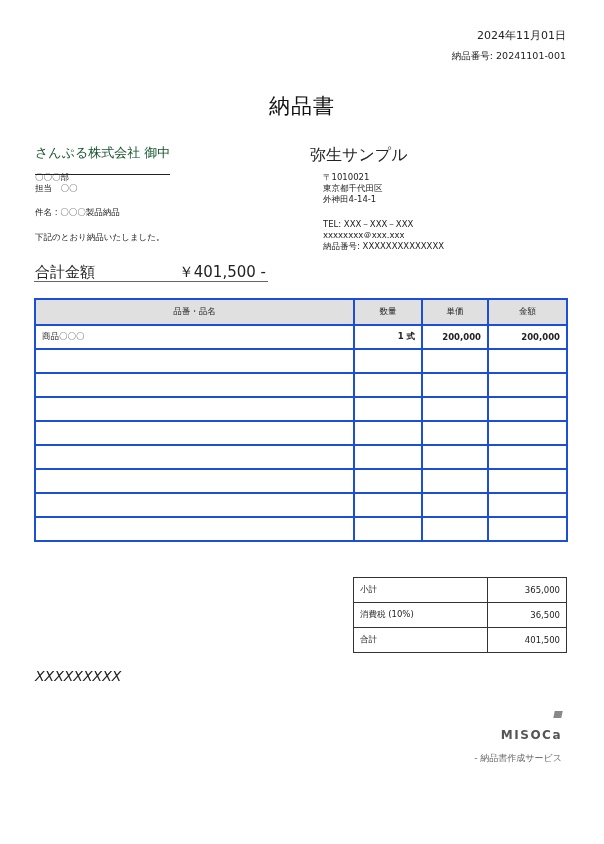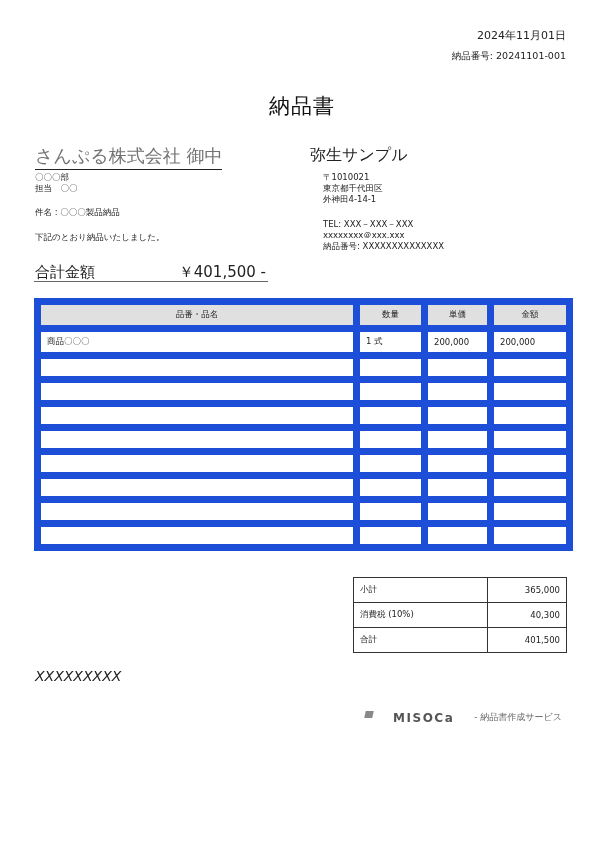--- a/index.html
+++ b/index.html
@@ -2,42 +2,42 @@
 <html><head>
 <meta charset="utf-8">
 <style>
   html, body { margin:0; padding:0; background:#ffffff; }
   body { width:604px; height:844px; position:relative; overflow:hidden;
          font-family:"DejaVu Sans", "Liberation Sans", sans-serif; color:#222; }
   .abs { position:absolute; }
   .date { right:38px; top:28px; font-size:11px; text-align:right; }
   .docno { right:38px; top:50px; font-size:9.5px; text-align:right; }
   .title { left:0; width:604px; top:92px; text-align:center; font-size:21px; letter-spacing:1px; color:#111; }
-  .client { left:35px; top:144px; font-size:18px; border-bottom:1px solid #222; padding-bottom:1px; color:#737373; }
+  .client { left:35px; top:144px; font-size:13px; border-bottom:1px solid #222; padding-bottom:12px; color:#14532d; }
   .small { font-size:8.5px; line-height:11px; }
   .dept { left:35px; top:172px; }
   .subject { left:35px; top:207px; }
   .note { left:35px; top:232px; }
   .total-box { left:34px; top:262px; width:234px; height:19px; border-bottom:1.5px solid #666; font-size:15px; }
   .total-box .label { position:absolute; left:1px; top:1px; }
   .total-box .value { position:absolute; right:2px; top:1px; }
   .company { left:310px; top:145px; font-size:16px; }
   .addr { left:323px; top:172px; }
   .contact { left:323px; top:219px; }
   table.items { position:absolute; left:34px; top:298px; border-collapse:collapse; font-size:8.5px; }
-  table.items th, table.items td { border:7px solid #1d4ed8; height:24px; padding:4px 6px; box-sizing:border-box; }
+  table.items th, table.items td { border:2px solid #1d4ed8; height:24px; padding:4px 6px; box-sizing:border-box; }
   table.items th { background:#e0e0e0; font-weight:normal; text-align:center; height:26px; }
-  table.items td.num { text-align:left; }
+  table.items td.num { text-align:right;font-weight:bold; }
   .c1 { width:319px; } .c2 { width:68px; } .c3 { width:66px; } .c4 { width:79px; }
   table.summary { position:absolute; left:353px; top:577px; border-collapse:collapse; font-size:8.5px; }
   table.summary td { border:1px solid #333; height:25px; padding:0 6px; box-sizing:border-box; }
   table.summary td.lbl { width:134px; }
   table.summary td.val { width:79px; text-align:right; }
   .footer-x { left:35px; top:668px; font-size:14px;font-style:italic; }
-  .brand { right:42px; top:711px; font-size:9px; color:#666; display:flex; align-items:flex-start; gap:20px; }
+  .brand { right:42px; top:711px; font-size:9px; color:#666; display:flex; align-items:flex-end; gap:10px;flex-direction:column; }
   .brand .logo-mark { width:8px; height:7px; background:#888; transform:skewX(-12deg); display:inline-block; }
   .brand .logo-text { font-size:12px; letter-spacing:1.5px; color:#555; font-weight:bold; }
 </style>
 </head>
 <body>
 
 <div class="abs date">2024年11月01日</div>
 <div class="abs docno">納品番号: 20241101-001</div>
 <div class="abs title">納品書</div>
 
@@ -133,21 +133,21 @@
 </table>
 
 <table class="summary">
   <tbody>
       <tr>
     <td class="lbl">小計</td>
     <td class="val">365,000</td>
   </tr>
   <tr>
     <td class="lbl">消費税 (10%)</td>
-    <td class="val">40,300</td>
+    <td class="val">36,500</td>
   </tr>
   <tr>
     <td class="lbl">合計</td>
     <td class="val">401,500</td>
   </tr>
 </tbody>
   </table>
 
 <div class="abs footer-x">XXXXXXXXX</div>
 

